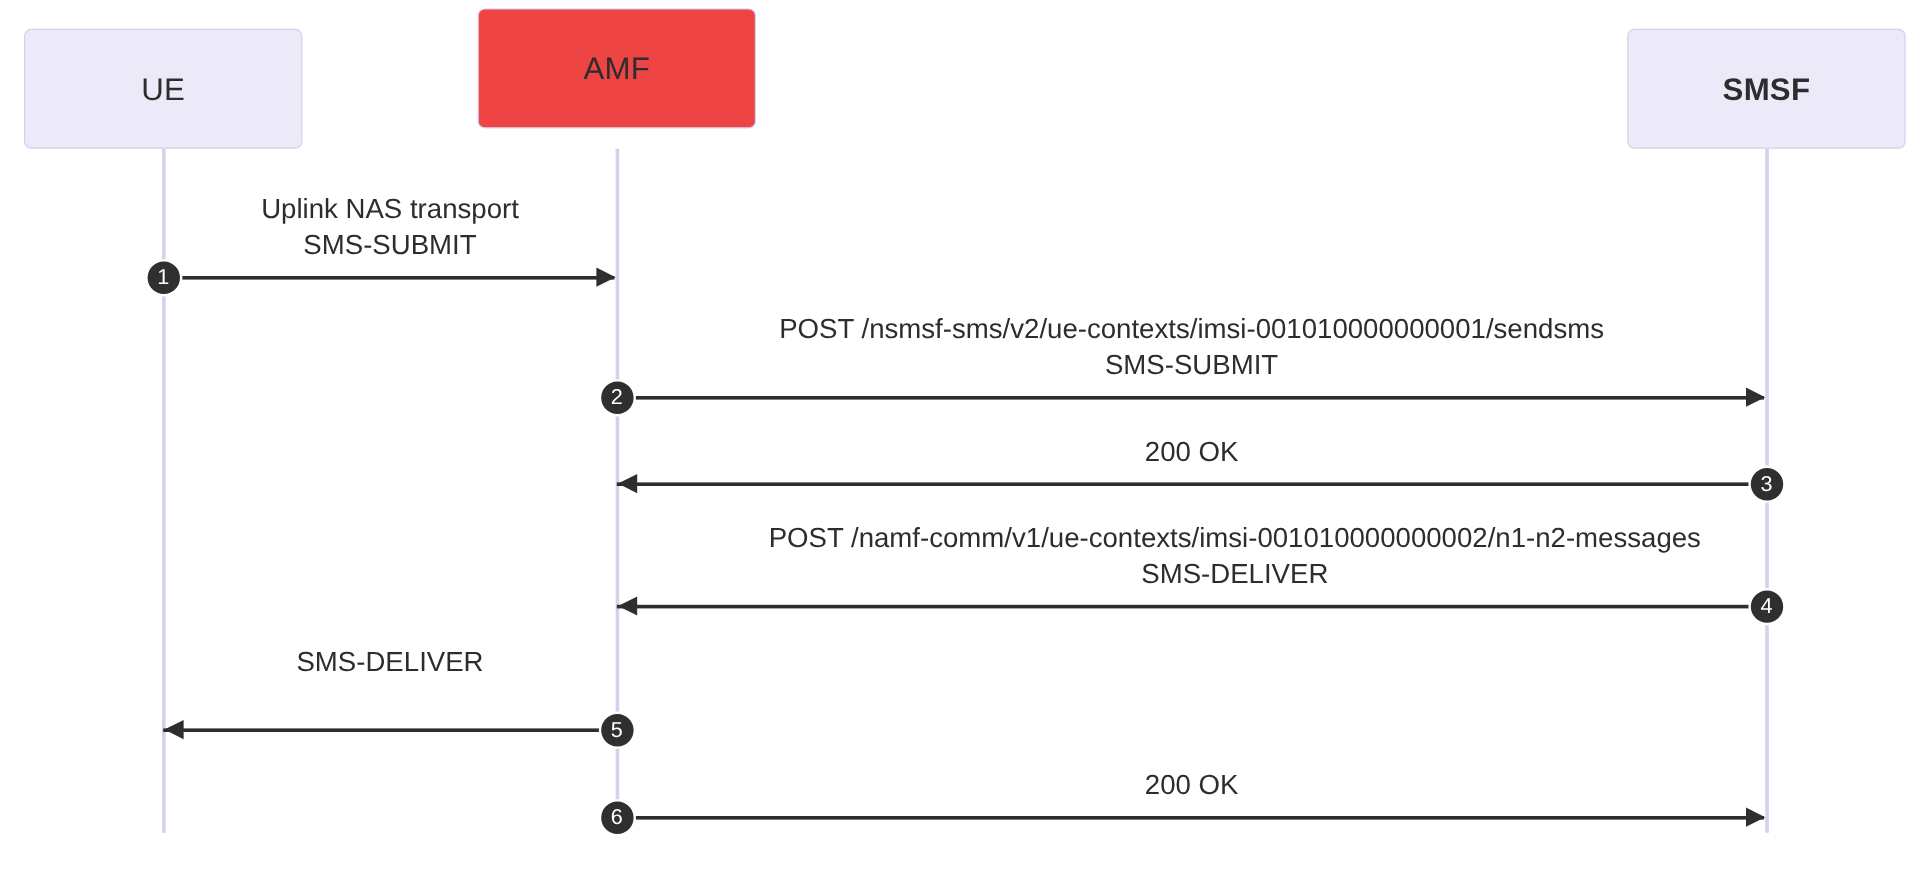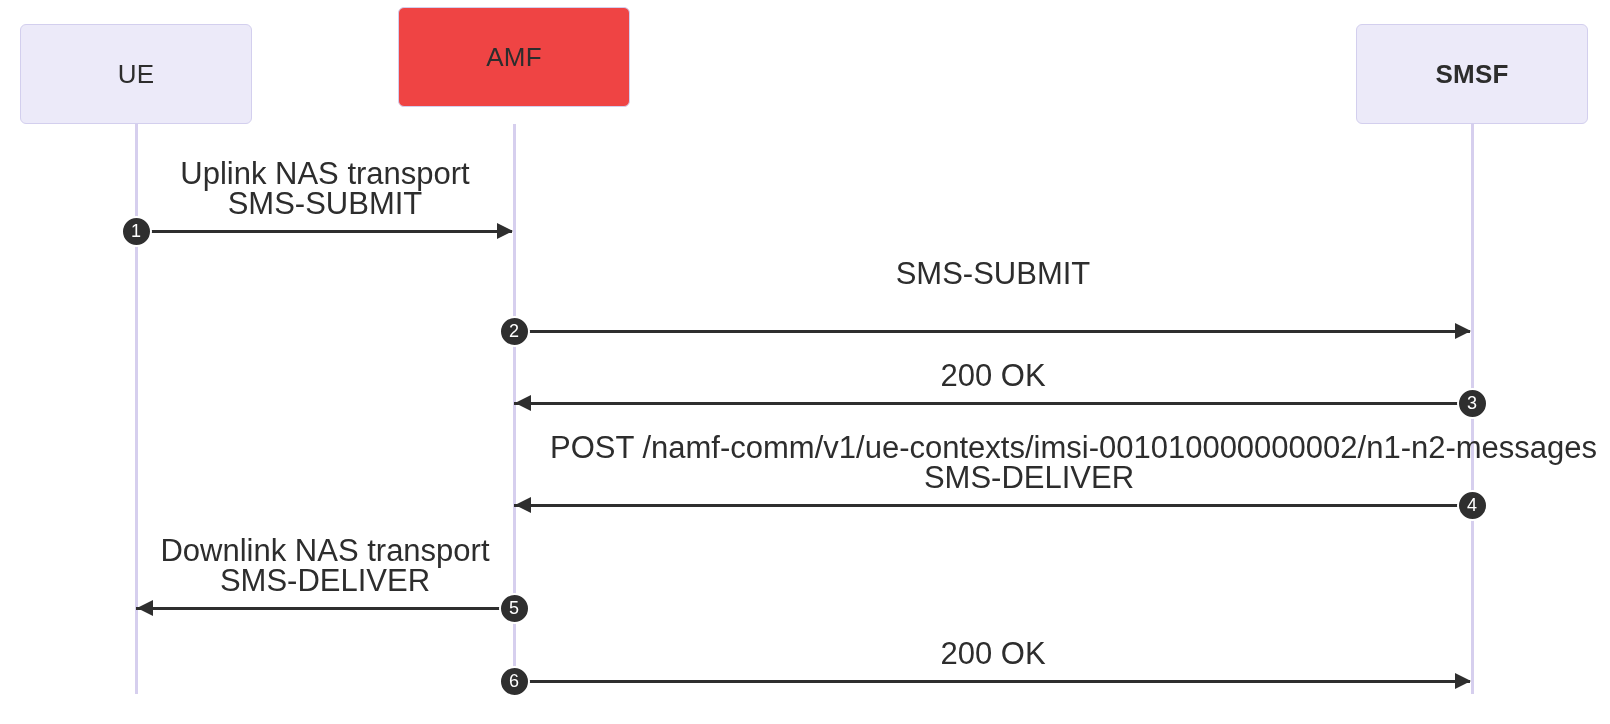--- a/index.html
+++ b/index.html
@@ -29,21 +29,21 @@
     font-size: 26px;
     letter-spacing: 0.2px;
   }
   .lifeline {
     position: absolute;
     width: 3px;
   }
   .msg-label {
     position: absolute;
     text-align: center;
-    font-size: 31px;
+    font-size: 23px;
     line-height: 30px;
     white-space: nowrap;
   }
   .msg-line {
     position: absolute;
     height: 3px;
   }
   .arrowhead {
     position: absolute;
     width: 0;
@@ -81,20 +81,21 @@
     <div class="msg-label" style="left: 136px; width: 378px; top: 159px; color: rgb(45, 45, 45);">
       <div>Uplink NAS transport</div>
       <div>SMS-SUBMIT</div>
     </div>
     <div class="msg-line" style="left: 136px; width: 376px; top: 229.5px; background: rgb(46, 46, 46);"></div>
     <div class="arrowhead" style="top: 223px; border-top: 8px solid transparent; border-bottom: 8px solid transparent; left: 497px; border-left: 16px solid rgb(46, 46, 46);"></div>
     <div class="seq-badge" style="left: 120.5px; top: 215.5px; background: rgb(47, 47, 47); color: rgb(255, 255, 255);">
       <span>1</span>
     </div>
     <div class="msg-label" style="left: 514px; width: 958px; top: 259px; color: rgb(45, 45, 45);">
+      <div>POST /nsmsf-sms/v2/ue-contexts/imsi-001010000000001/sendsms</div>
       <div>SMS-SUBMIT</div>
     </div>
     <div class="msg-line" style="left: 514px; width: 956px; top: 329.5px; background: rgb(46, 46, 46);"></div>
     <div class="arrowhead" style="top: 323px; border-top: 8px solid transparent; border-bottom: 8px solid transparent; left: 1455px; border-left: 16px solid rgb(46, 46, 46);"></div>
     <div class="seq-badge" style="left: 498.5px; top: 315.5px; background: rgb(47, 47, 47); color: rgb(255, 255, 255);">
       <span>2</span>
     </div>
     <div class="msg-label" style="left: 514px; width: 958px; top: 361px; color: rgb(45, 45, 45);">
       <div>200 OK</div>
     </div>
@@ -106,21 +107,20 @@
     <div class="msg-label" style="left: 514px; width: 958px; top: 433px; color: rgb(45, 45, 45); padding-left: 36px;">
       <div>POST /namf-comm/v1/ue-contexts/imsi-001010000000002/n1-n2-messages</div>
       <div>SMS-DELIVER</div>
     </div>
     <div class="msg-line" style="left: 514px; width: 956px; top: 503.5px; background: rgb(46, 46, 46);"></div>
     <div class="arrowhead" style="top: 497px; border-top: 8px solid transparent; border-bottom: 8px solid transparent; left: 515px; border-right: 16px solid rgb(46, 46, 46);"></div>
     <div class="seq-badge" style="left: 1456.5px; top: 489.5px; background: rgb(47, 47, 47); color: rgb(255, 255, 255);">
       <span>4</span>
     </div>
     <div class="msg-label" style="left: 136px; width: 378px; top: 536px; color: rgb(45, 45, 45);">
-      <div>Downlink NAS transport</div>
       <div>SMS-DELIVER</div>
     </div>
     <div class="msg-line" style="left: 136px; width: 376px; top: 606.5px; background: rgb(46, 46, 46);"></div>
     <div class="arrowhead" style="top: 600px; border-top: 8px solid transparent; border-bottom: 8px solid transparent; left: 137px; border-right: 16px solid rgb(46, 46, 46);"></div>
     <div class="seq-badge" style="left: 498.5px; top: 592.5px; background: rgb(47, 47, 47); color: rgb(255, 255, 255);">
       <span>5</span>
     </div>
     <div class="msg-label" style="left: 514px; width: 958px; top: 639px; color: rgb(45, 45, 45);">
       <div>200 OK</div>
     </div>

